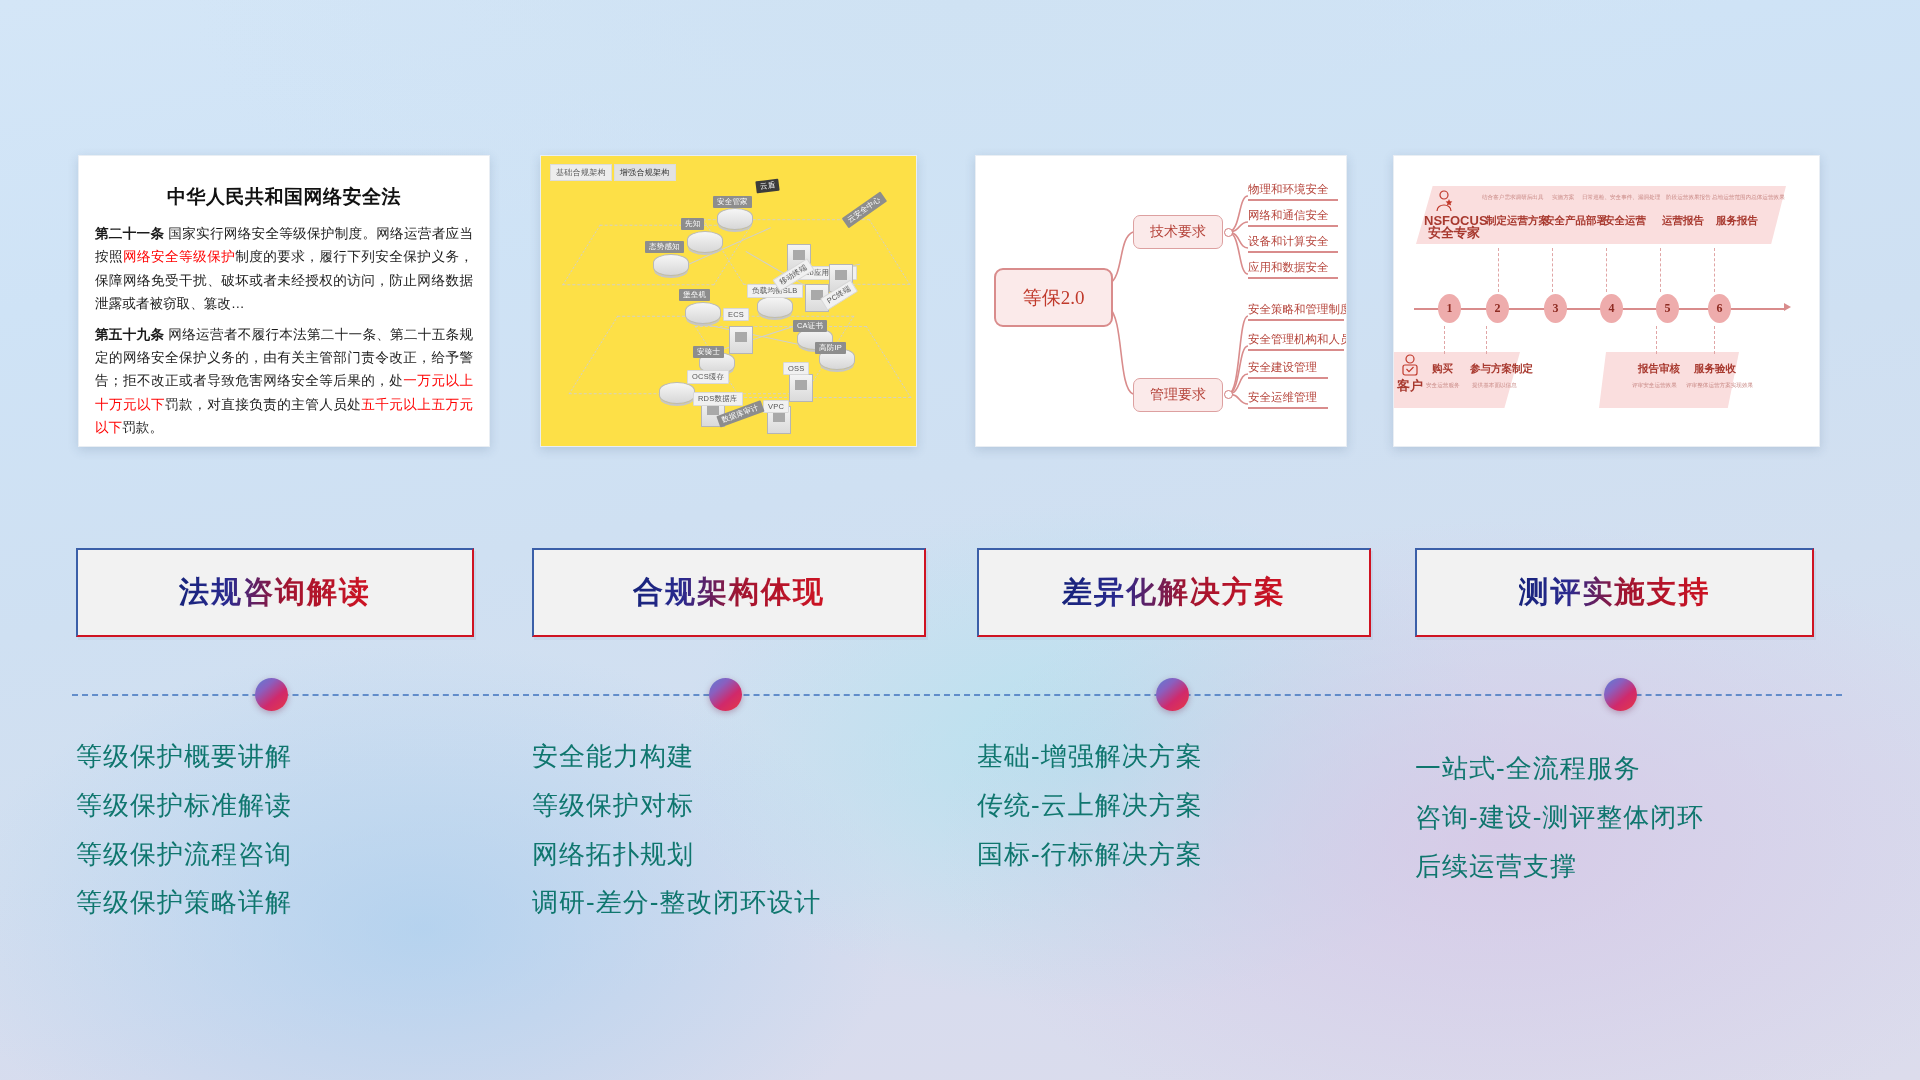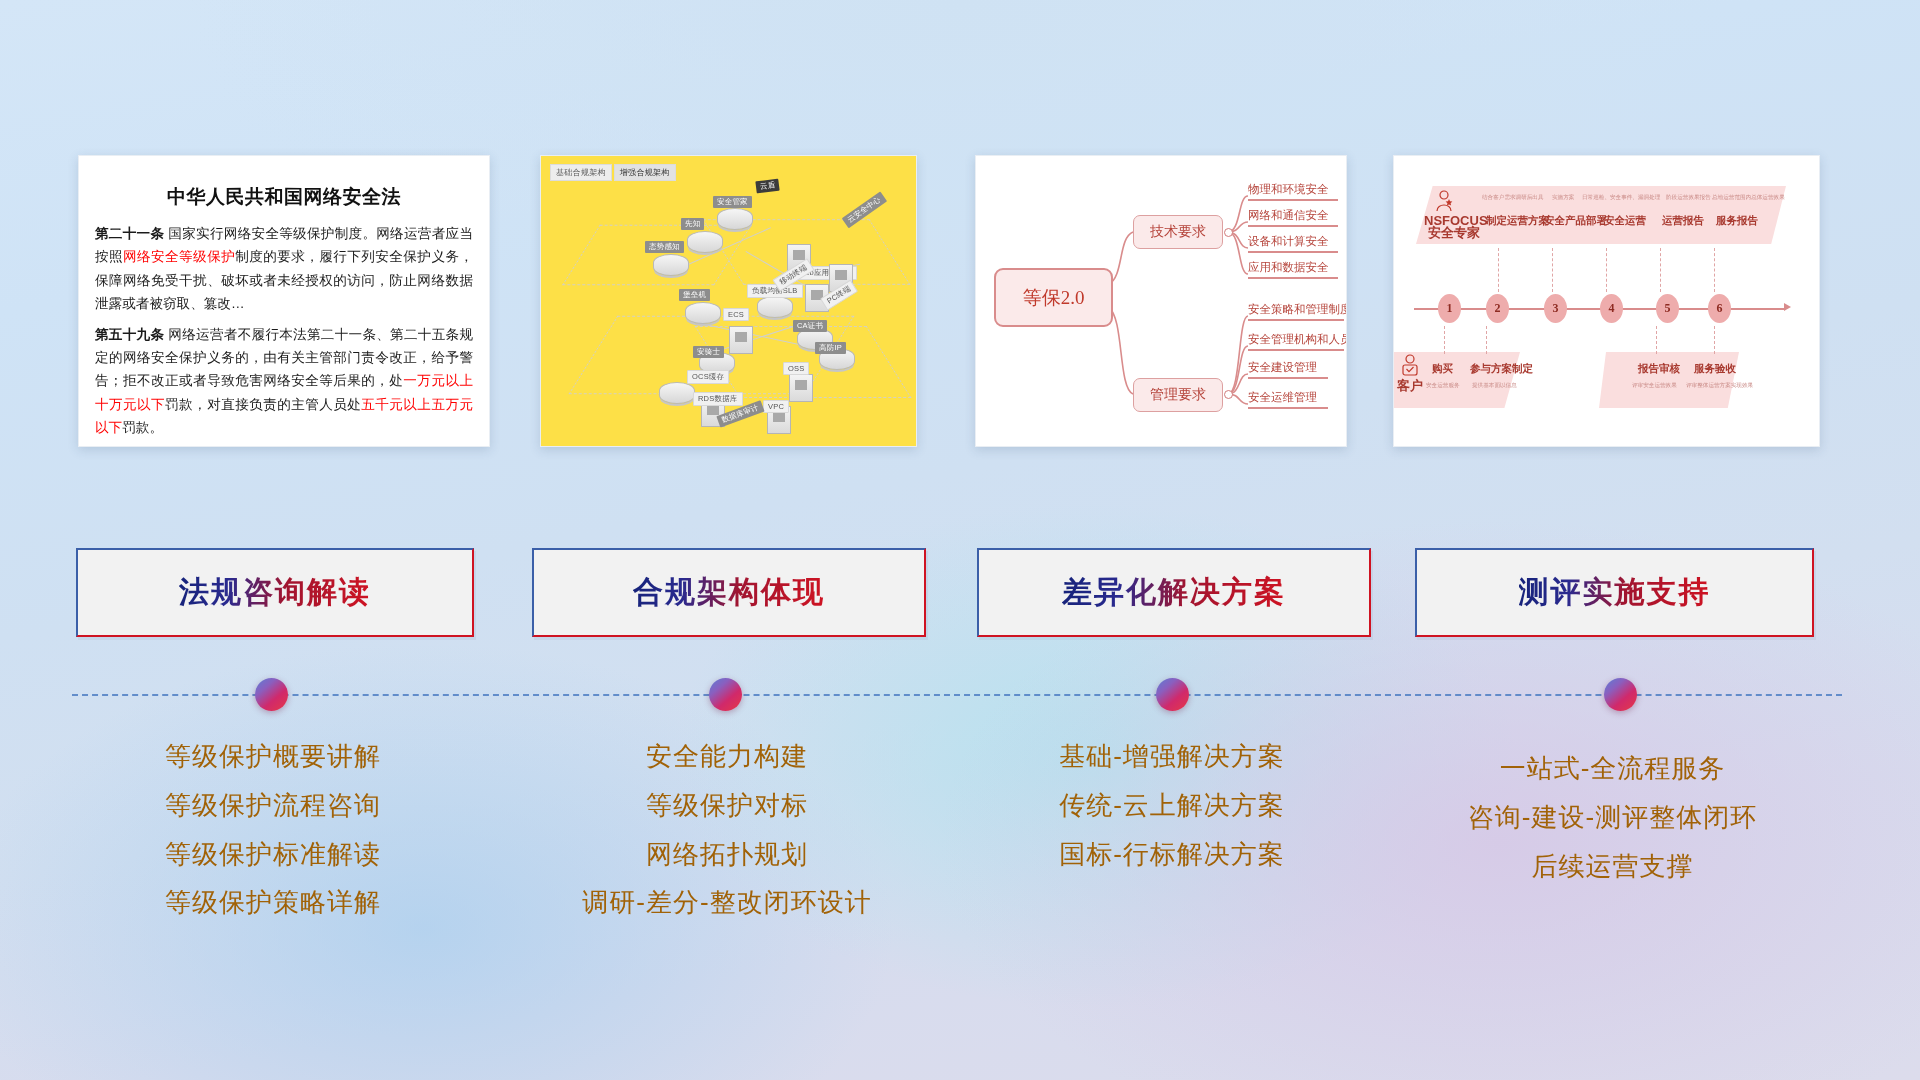--- a/index.html
+++ b/index.html
@@ -150,21 +150,21 @@
     border-top:2px dashed #4f7fc4;opacity:.85;
   }
   .tl-dot{
     position:absolute;top:678px;width:33px;height:33px;border-radius:50%;
     background:linear-gradient(140deg,#5b7fd6 0%,#8a5fbf 30%,#d0296b 62%,#e63946 100%);
     box-shadow:0 2px 6px rgba(120,40,80,.35);
   }
   .d1{left:255px;} .d2{left:709px;} .d3{left:1156px;} .d4{left:1604px;}
 
   
-  .col{position:absolute;top:740px;text-align:center;color:#a16207;}
+  .col{position:absolute;top:740px;text-align:left;color:#0f766e;}
   .col p{margin:0 0 16px 0;font-size:26px;line-height:1.26;letter-spacing:1px;font-weight:400;}
   .c1{left:76px;width:394px;}
   .c2{left:532px;width:390px;}
   .c3{left:977px;width:390px;}
   .c4{left:1415px;width:395px;}
   .c4{top:752px;}
 </style>
 </head>
 <body>
 
@@ -422,22 +422,22 @@
   </div>
 
   <div class="tl-line"></div>
   <div class="tl-dot d1"></div>
   <div class="tl-dot d2"></div>
   <div class="tl-dot d3"></div>
   <div class="tl-dot d4"></div>
 
   <div class="col c1">
     <p>等级保护概要讲解</p>
+    <p>等级保护标准解读</p>
     <p>等级保护流程咨询</p>
-    <p>等级保护标准解读</p>
     <p>等级保护策略详解</p>
   </div>
   <div class="col c2">
     <p>安全能力构建</p>
     <p>等级保护对标</p>
     <p>网络拓扑规划</p>
     <p>调研-差分-整改闭环设计</p>
   </div>
   <div class="col c3">
     <p>基础-增强解决方案</p>

